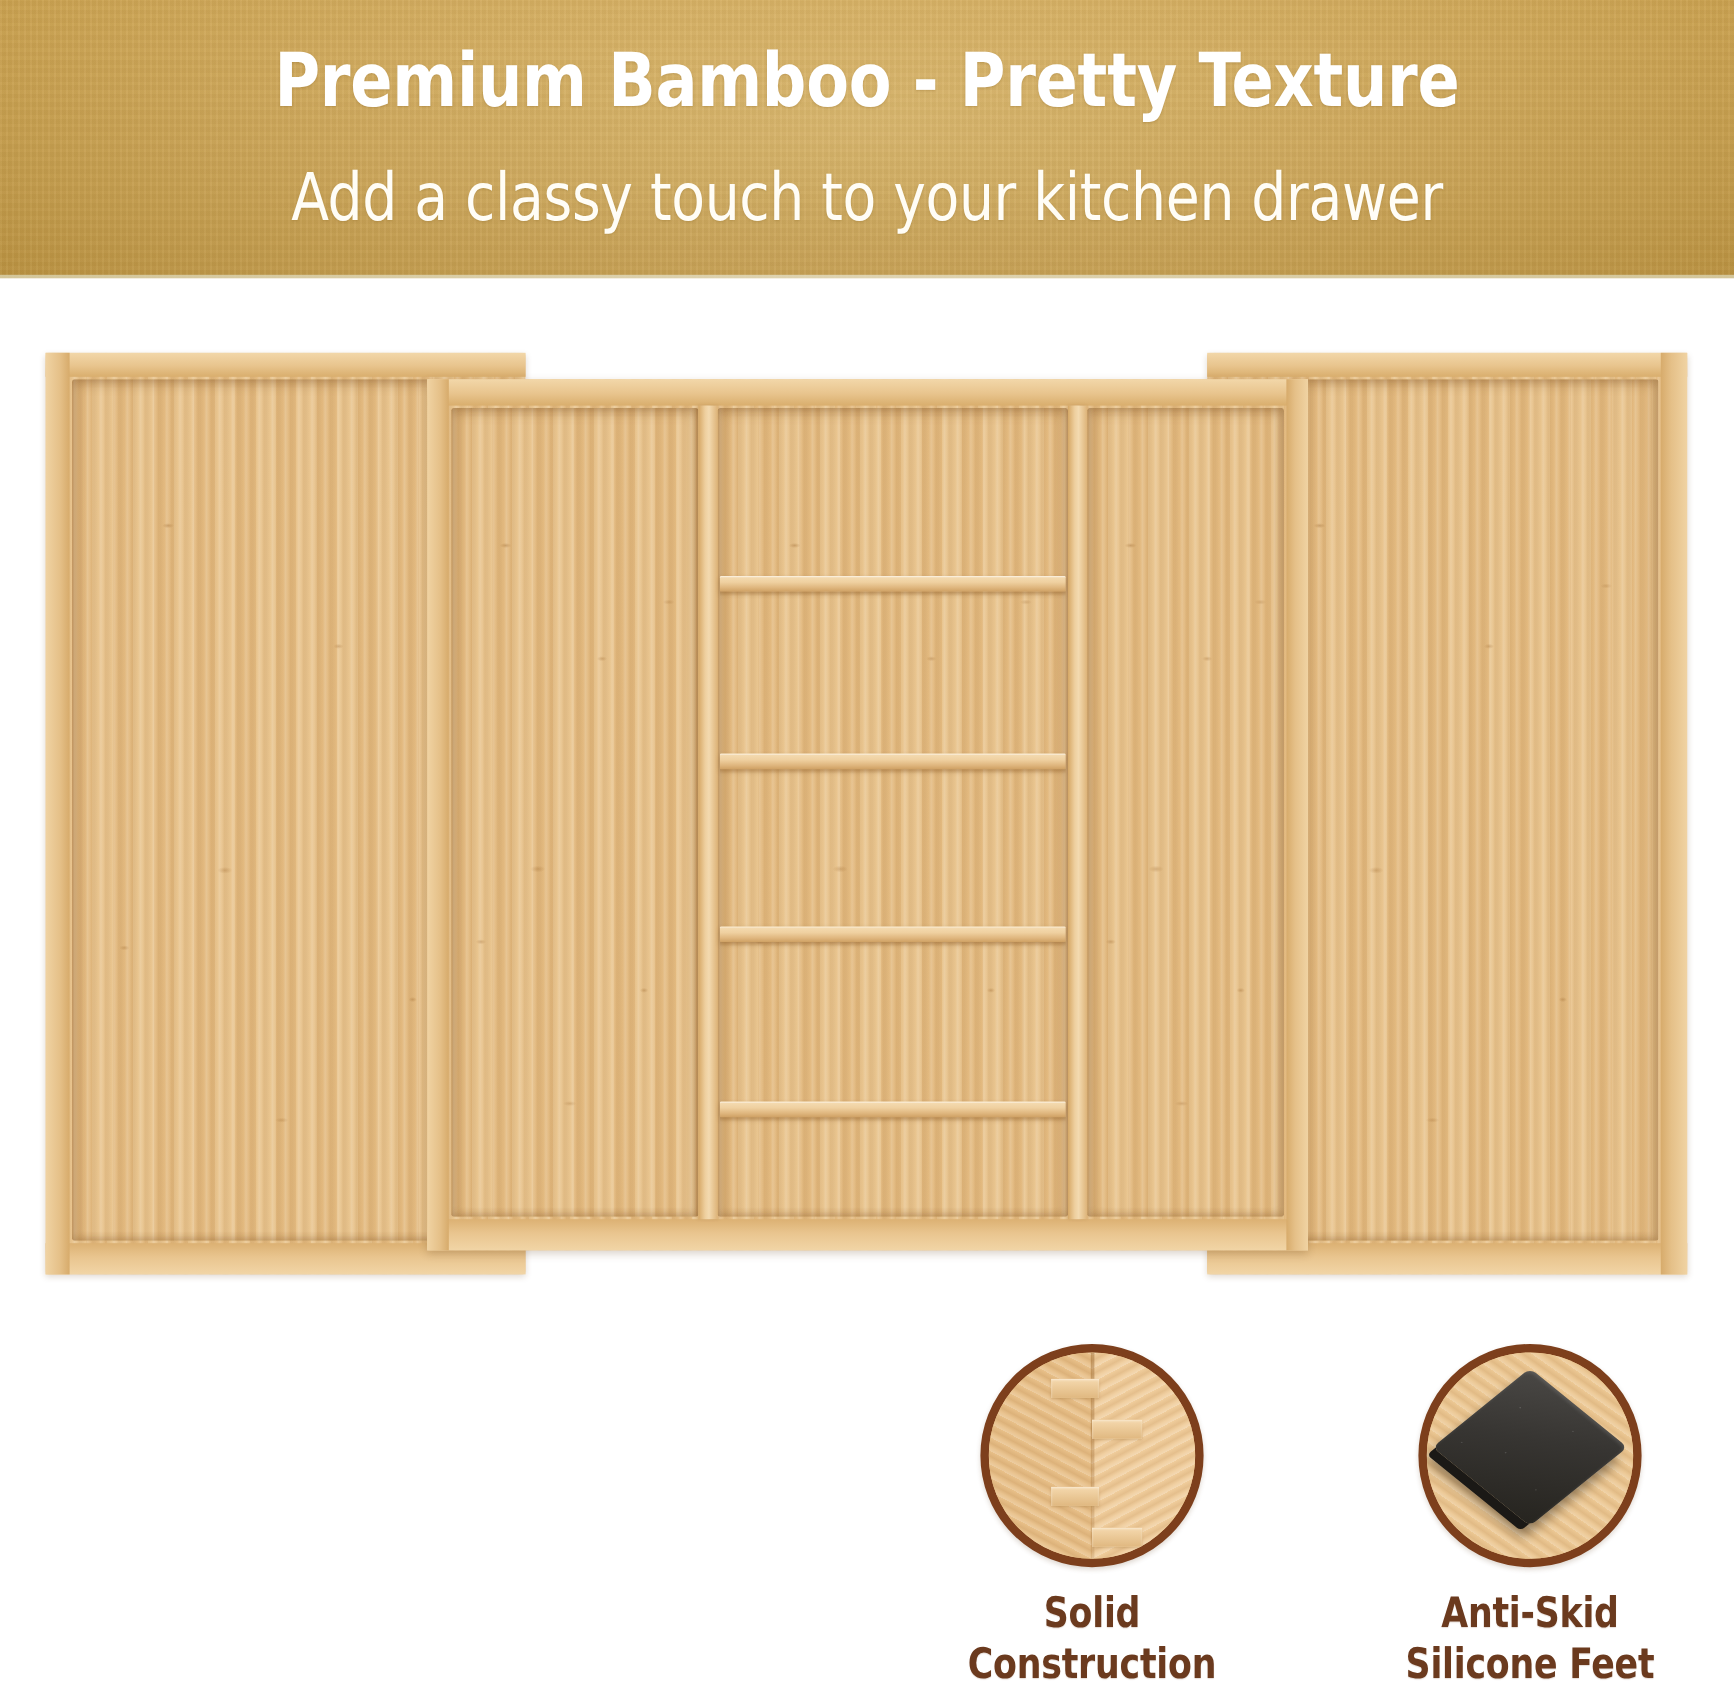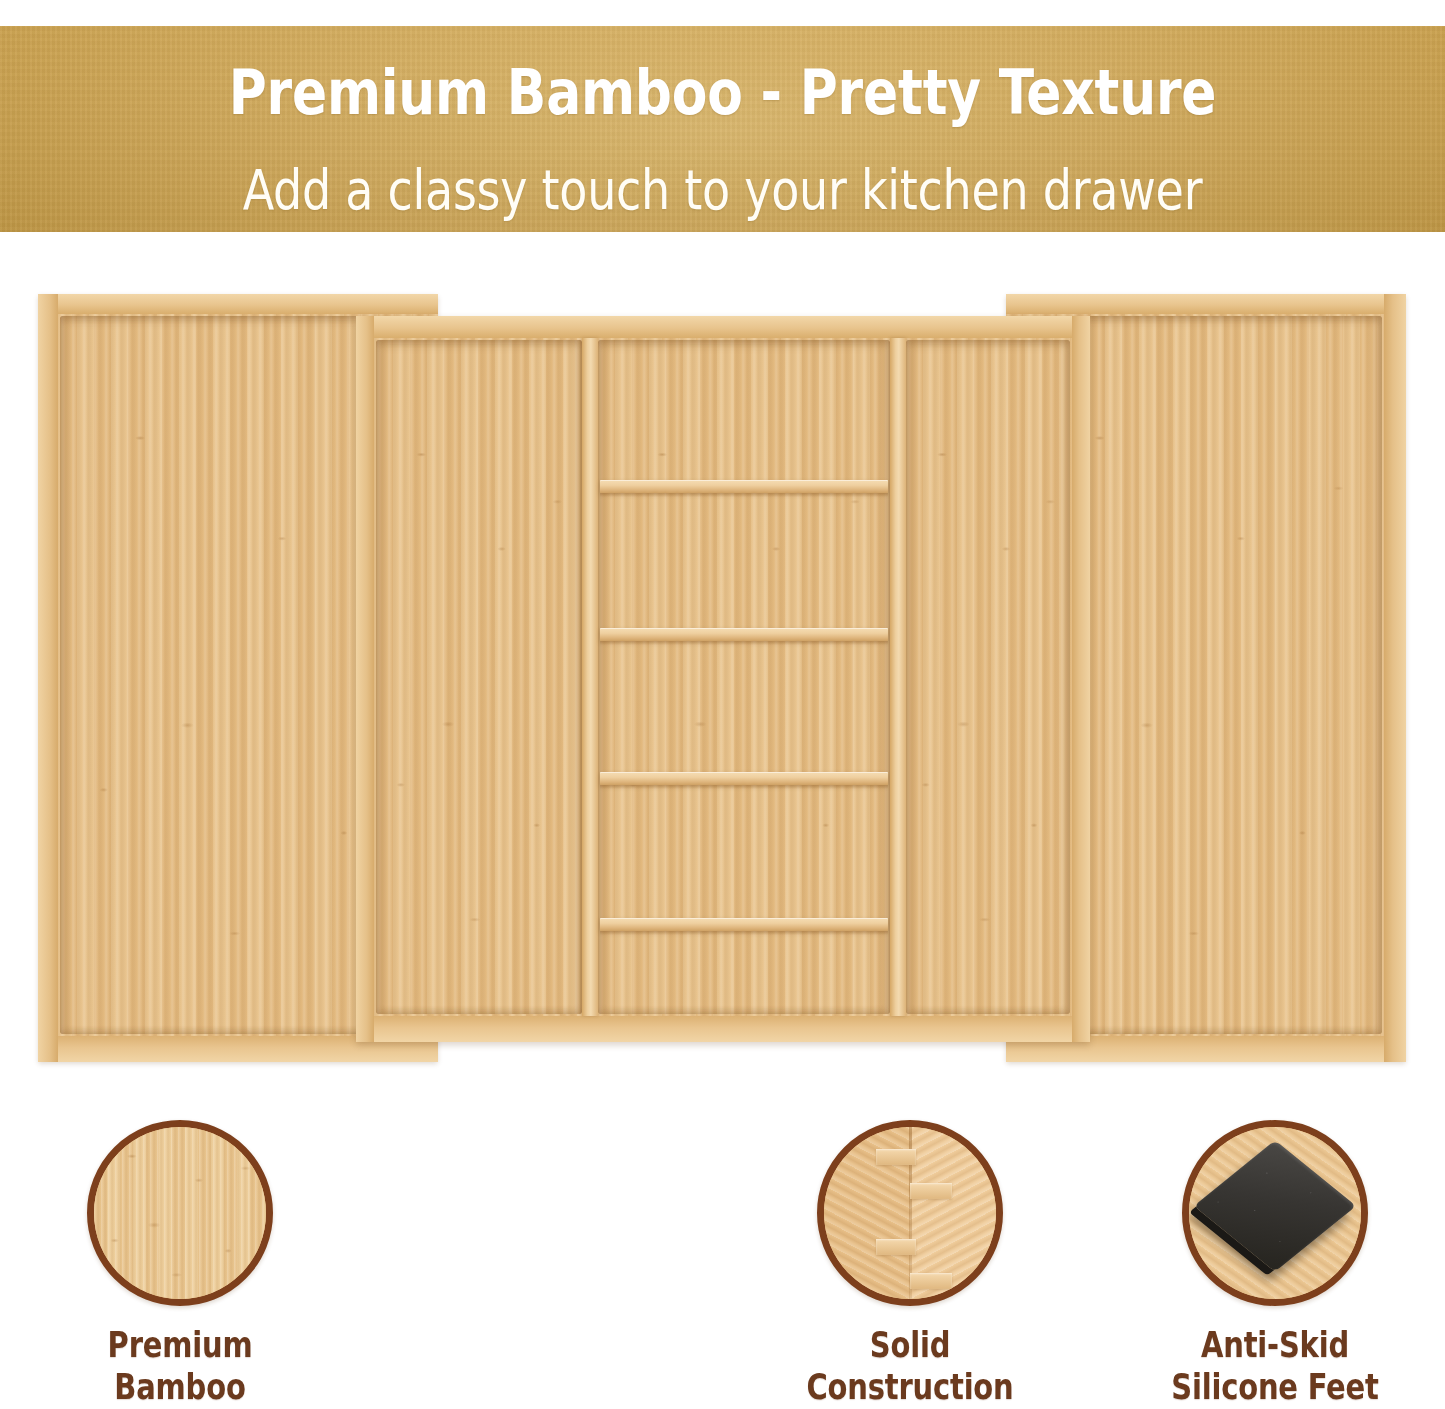--- a/index.html
+++ b/index.html
@@ -18,21 +18,20 @@
   
   #header-banner {
     position: absolute;
     left: 0; top: 0;
     width: 1445px;
     height: 232px;
     background:
       linear-gradient(to bottom, rgba(255,255,255,0.05) 0%, rgba(0,0,0,0.06) 100%),
       radial-gradient(ellipse 72% 130% at 50% 45%, #ddb96c 0%, #d4ac5c 38%, #c79c46 78%, #c0923c 100%);
     overflow: hidden;
-    margin-top: 26px;
   }
   #header-banner::after {
     content: "";
     position: absolute;
     left: 0; right: 0; bottom: 0;
     height: 3px;
     background: linear-gradient(to right, #d8cfa8, #e3dcc0, #d8cfa8);
     opacity: 0.85;
   }
   .hdr-texture {
@@ -408,30 +407,20 @@
 
     <div class="well bamboo bamboo-mid" style="left:550px; top:24px; right:20px; bottom:28px;">
       <div class="knots"></div>
     </div>
   </div>
 
 </div>
 
 <div id="features-row">
 
-  <div class="feature-item" style="left:30px;">
-    <div class="feature-circle">
-      <div class="fc-inner grain-vertical"></div>
-      <div class="knots"></div>
-    </div>
-    <div class="feature-label">
-      <div>Premium</div>
-      <div>Bamboo</div>
-    </div>
-  </div>
 
 
   <div class="feature-item" style="left:1125px;">
     <div class="feature-circle">
       <div class="foot-bg"></div>
       <div class="foot-pad">
         <div class="foot-speckle"></div>
       </div>
     </div>
     <div class="feature-label">

